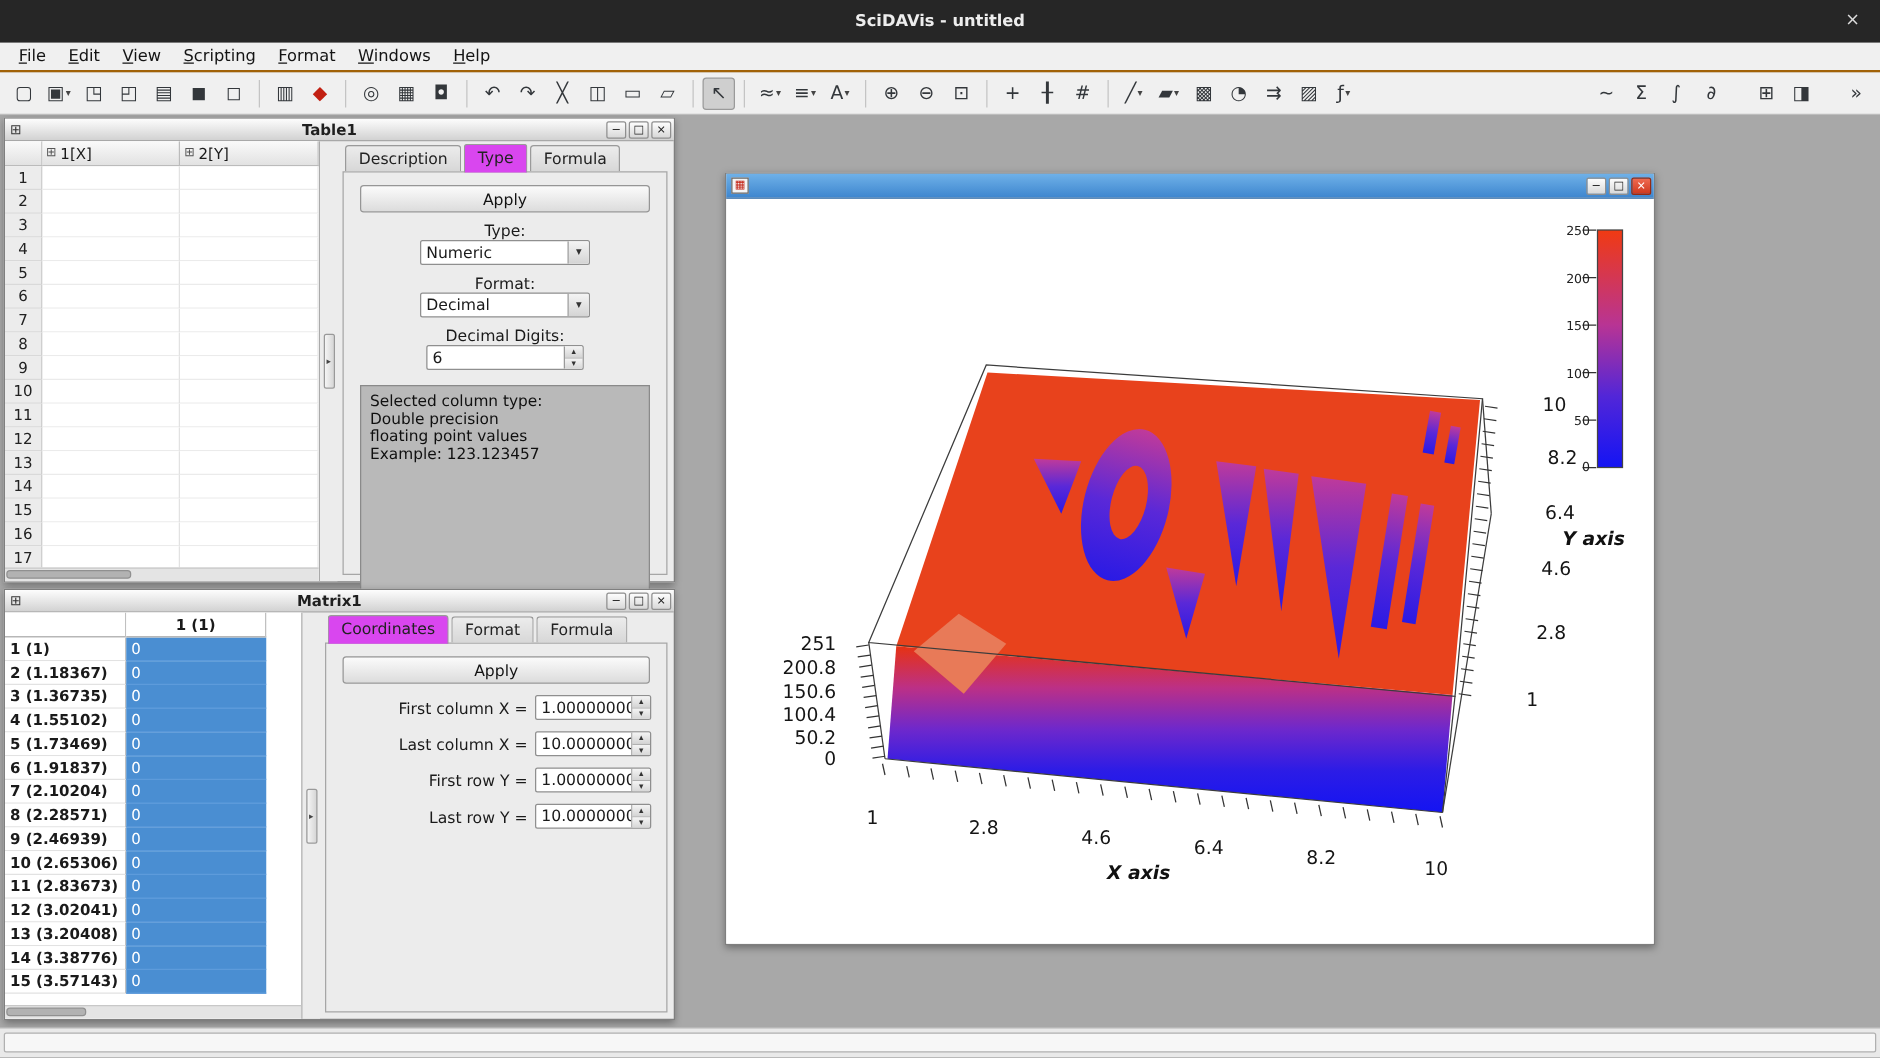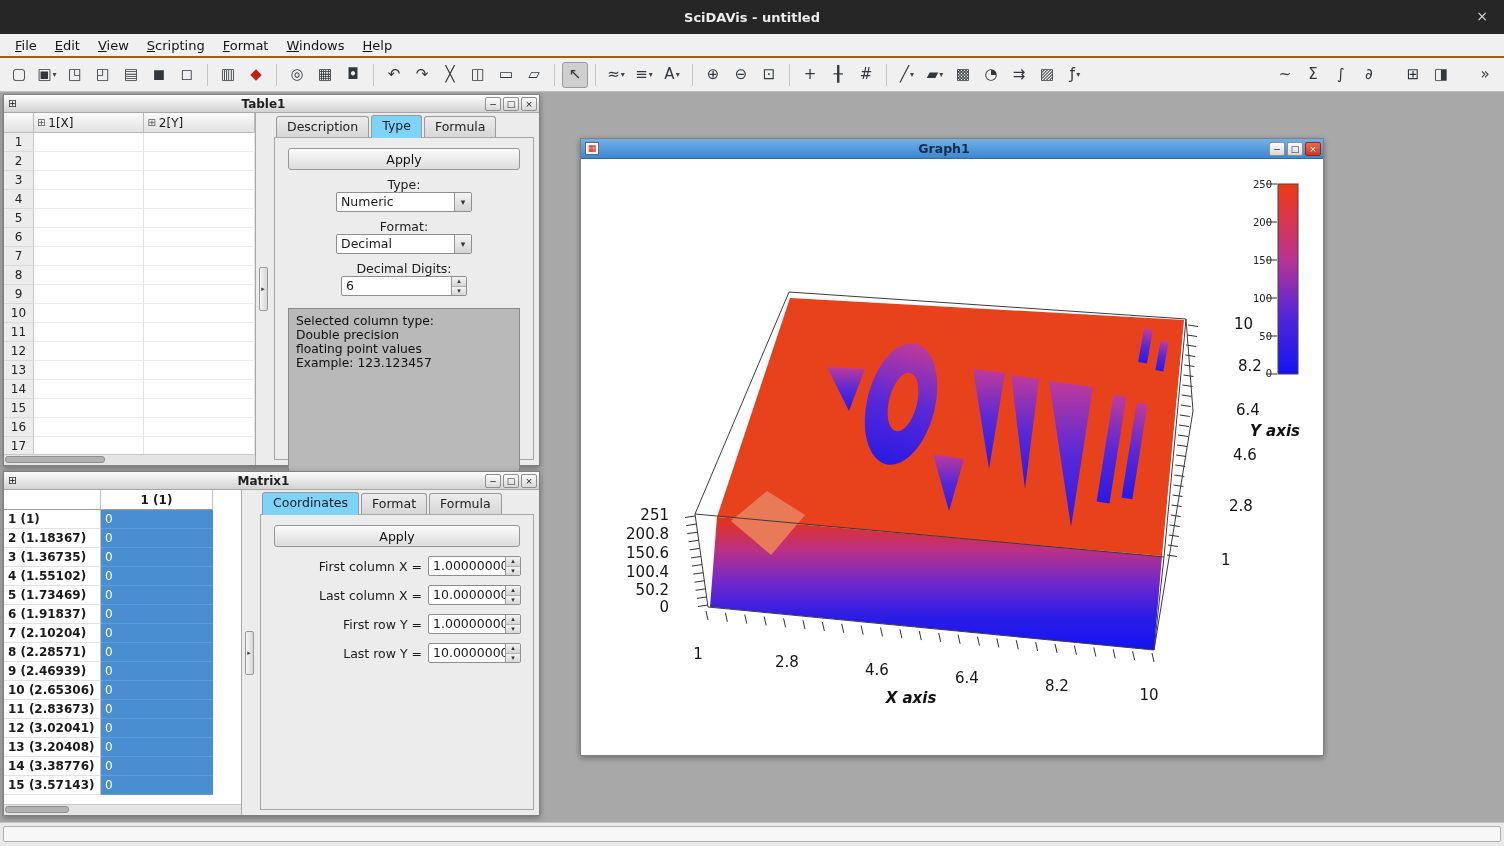--- a/index.html
+++ b/index.html
@@ -52,21 +52,21 @@
   .t1-cell { width:111px; border-right:1px solid #e2e2e2; border-bottom:1px solid #ebebeb; background:#fff; }
   .hscroll { position:absolute; left:0; right:0; bottom:0; height:11px; background:#e4e4e4; border-top:1px solid #c8c8c8; }
   .hthumb { height:7px; margin:1px; background:#b2b2b2; border:1px solid #909090; border-radius:3px; }
 
   .splitter { width:14px; display:flex; align-items:center; justify-content:center; background:#ececec; }
   .split-btn { width:9px; height:44px; background:linear-gradient(90deg,#f5f5f5,#d6d6d6); border:1px solid #999; border-radius:2px; font-size:7px; color:#444; display:flex; align-items:center; justify-content:center; }
 
   .side-panel { flex:1; position:relative; }
   .tabs { display:flex; margin:3px 0 0 6px; height:21px; position:relative; z-index:2; align-items:flex-end; }
   .tab { border:1px solid #9a9a9a; border-bottom:none; padding:2px 10px 3px; font-size:12.5px; background:linear-gradient(#ececec,#d7d7d7); border-radius:3px 3px 0 0; margin-right:2px; color:#222; }
-  .tab.active { background:#7dd3fc; padding-bottom:5px; margin-bottom:-1px; }
+  .tab.active { background:#d946ef; padding-bottom:5px; margin-bottom:-1px; }
   .panel-frame { position:absolute; top:24px; left:4px; right:5px; bottom:5px; border:1px solid #a6a6a6; background:#ececec; }
   .apply { display:block; margin:10px 13px 4px; width:calc(100% - 26px); height:22px; font-size:12.5px; font-family:inherit; background:linear-gradient(#fbfbfb,#dcdcdc); border:1px solid #969696; border-radius:3px; color:#111; }
   .frow { display:flex; align-items:center; margin:7px 13px;flex-direction:column; }
   .flabel { flex:1; font-size:12.5px; }
   .combo { display:flex; border:1px solid #8f8f8f; background:#fff; border-radius:2px; width:136px; height:20px; overflow:hidden; }
   .combo-text { flex:1; padding:0 4px; font-size:12.5px; line-height:18px; white-space:nowrap; overflow:hidden; }
   .combo-arrow { width:17px; border-left:1px solid #9a9a9a; background:linear-gradient(#f4f4f4,#d4d4d4); font-size:9px; display:flex; align-items:center; justify-content:center; color:#333; }
   .spin { display:flex; border:1px solid #8f8f8f; background:#fff; border-radius:2px; width:126px; height:20px; overflow:hidden; }
   .spin-text { flex:1; padding:0 4px; font-size:12.5px; line-height:18px; white-space:nowrap; overflow:hidden; }
   .spin-btns { width:15px; border-left:1px solid #9a9a9a; display:flex; flex-direction:column; }
@@ -556,21 +556,20 @@
               </div>
             </div>
         </div>
       </div>
     </div>
   </div>
 
   <div class="win" style="left:580px; top:46px; width:744px; height:618px;">
     <div class="win-tb active">
       <span class="gwin-ico">▦</span>
-      <span class="ttl">Graph1</span>
       <span class="win-btns">
         <span class="wbtn">−</span>
         <span class="wbtn">□</span>
         <span class="wbtn red">×</span>
       </span>
     </div>
     <div class="gbody">
       <svg id="plot" viewBox="0 0 742 596" width="742" height="596">
         <defs>
           <linearGradient id="frontG" x1="0" y1="0" x2="0" y2="1">

